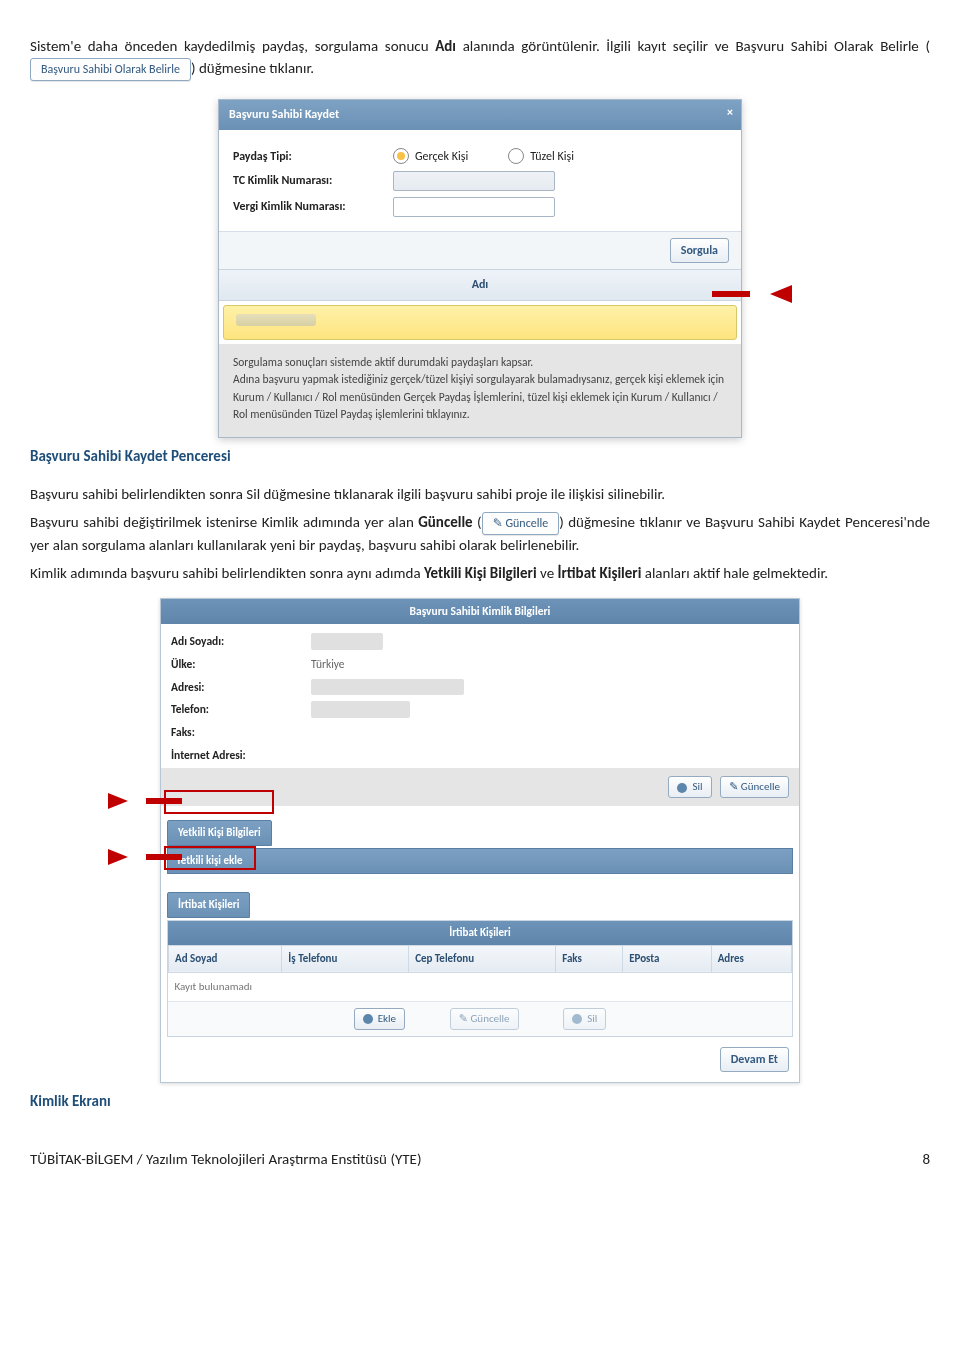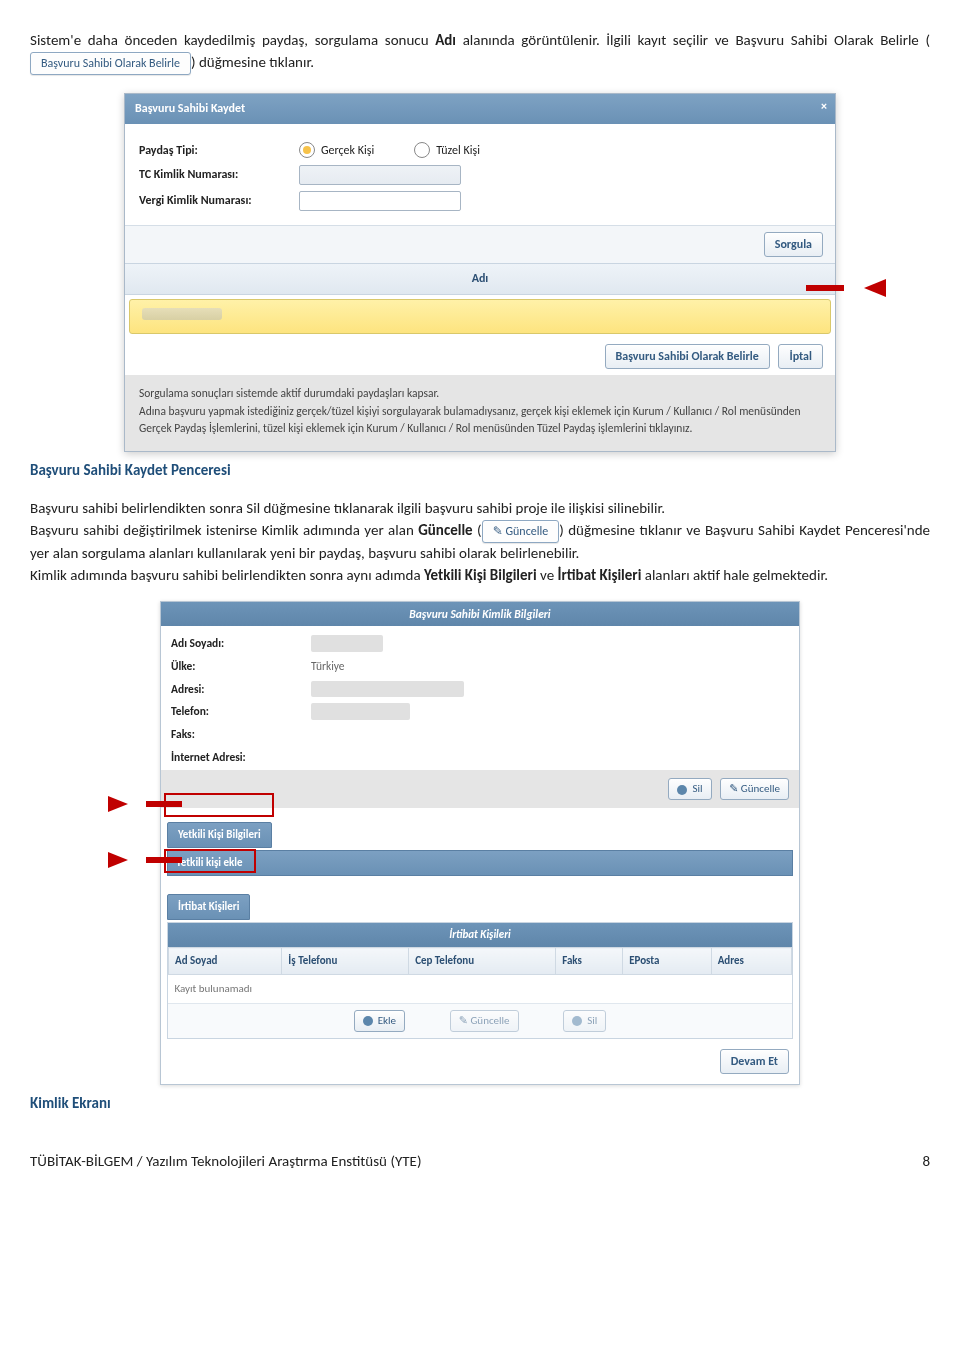--- a/index.html
+++ b/index.html
@@ -5,38 +5,38 @@
   body {
     margin: 0;
     padding: 30px;
     font-family: Calibri, Arial, sans-serif;
     font-size: 15px;
     color: #222;
     background: #fff;
     width: 900px;
     line-height: 1.45;
   }
-  p { text-align: justify; margin: 0 0; }
+  p { text-align: justify; margin: 6px 0; }
   .bold { font-weight: bold; }
   .caption { text-align: left; color: #1f4e79; font-weight: 600; margin: 8px 0 16px; }
   .inline-btn {
     display: inline-block;
     background: #fdfdfd;
     border: 1px solid #8ea8c2;
     border-radius: 3px;
     padding: 2px 10px;
     font-size: 12px;
     color: #335a80;
     vertical-align: middle;
     box-shadow: inset 0 1px 0 #fff, 0 1px 1px rgba(0,0,0,.1);
   }
   .inline-btn.guncelle::before { content: "✎ "; color: #335a80; }
 
   
-  .dialog-wrap { position: relative; margin: 18px auto 8px; width: 712px; }
+  .dialog-wrap { position: relative; margin: 18px auto 8px; width: 524px; }
   .dialog {
     border: 1px solid #aab9c9;
     background: #fff;
     box-shadow: 0 2px 8px rgba(0,0,0,.2);
     font-size: 12px;
   }
   .dialog-title {
     background: linear-gradient(#7ea2c3,#6a91b5);
     color: #fff;
     font-weight: bold;
@@ -136,21 +136,21 @@
   
   .panel2-wrap { position: relative; margin: 14px auto 6px; width: 640px; }
   .panel2 {
     border: 1px solid #b8c6d4; background: #fff;
     font-size: 11.5px;
     box-shadow: 0 1px 4px rgba(0,0,0,.15);
   }
   .bluebar {
     background: linear-gradient(#6d94b8,#5f86aa);
     color: #fff; text-align: center; font-weight: bold;
-    padding: 4px; font-size: 11.5px; font-style: italic;
+    padding: 4px; font-size: 11.5px;
   }
   .sec-header {
     background: linear-gradient(#7ca0c2,#6a91b5);
     color: #fff; font-weight: bold;
     padding: 4px 8px; font-size: 11px;
     border: 1px solid #5a7fa3;
   }
   .sec-header-tab {
     display:inline-block;
     background: linear-gradient(#7ca0c2,#6a91b5);
@@ -227,24 +227,20 @@
         <div class="form-label">Vergi Kimlik Numarası:</div>
         <div class="txtfield"></div>
       </div>
     </div>
     <div class="btn-row-right">
       <span class="btn">Sorgula</span>
     </div>
     <div class="grid-header">Adı</div>
     <div class="result-row">
       <span class="smudge"></span>
-    </div>
-    <div class="btn-row-right" style="background:#fff; border-top:none;">
-      <span class="btn">Başvuru Sahibi Olarak Belirle</span>
-      <span class="btn">İptal</span>
     </div>
     <div class="info-box">
       <span style="white-space:pre-line;">Sorgulama sonuçları sistemde aktif durumdaki paydaşları kapsar.
 Adına başvuru yapmak istediğiniz gerçek/tüzel kişiyi sorgulayarak bulamadıysanız, gerçek kişi eklemek için Kurum / Kullanıcı / Rol menüsünden Gerçek Paydaş İşlemlerini, tüzel kişi eklemek için Kurum / Kullanıcı / Rol menüsünden Tüzel Paydaş işlemlerini tıklayınız.</span>
     </div>
   </div>
 
   <div class="red-arrow-right" style="right:-50px; top:186px;">
     <div class="tail"></div>
   </div>

